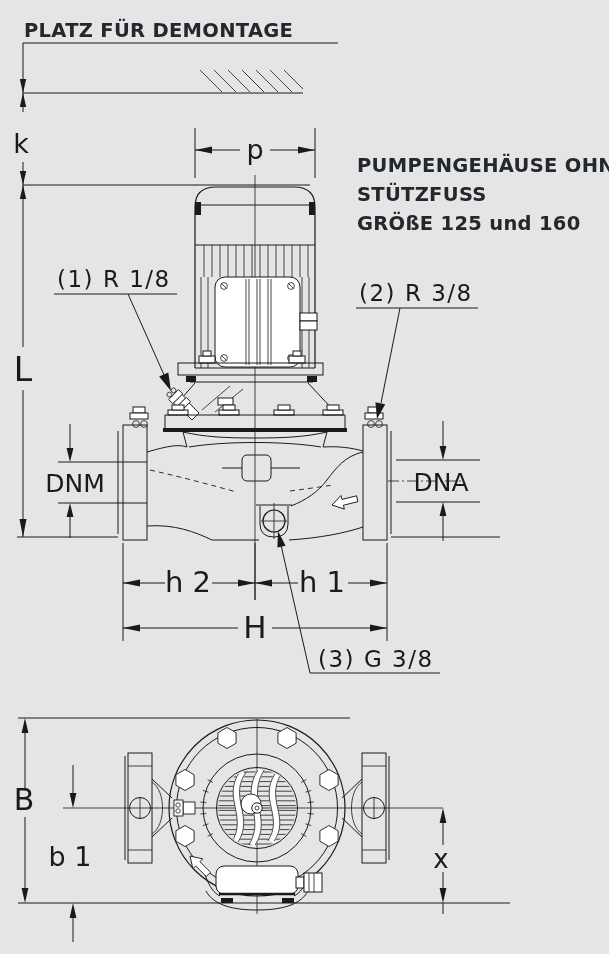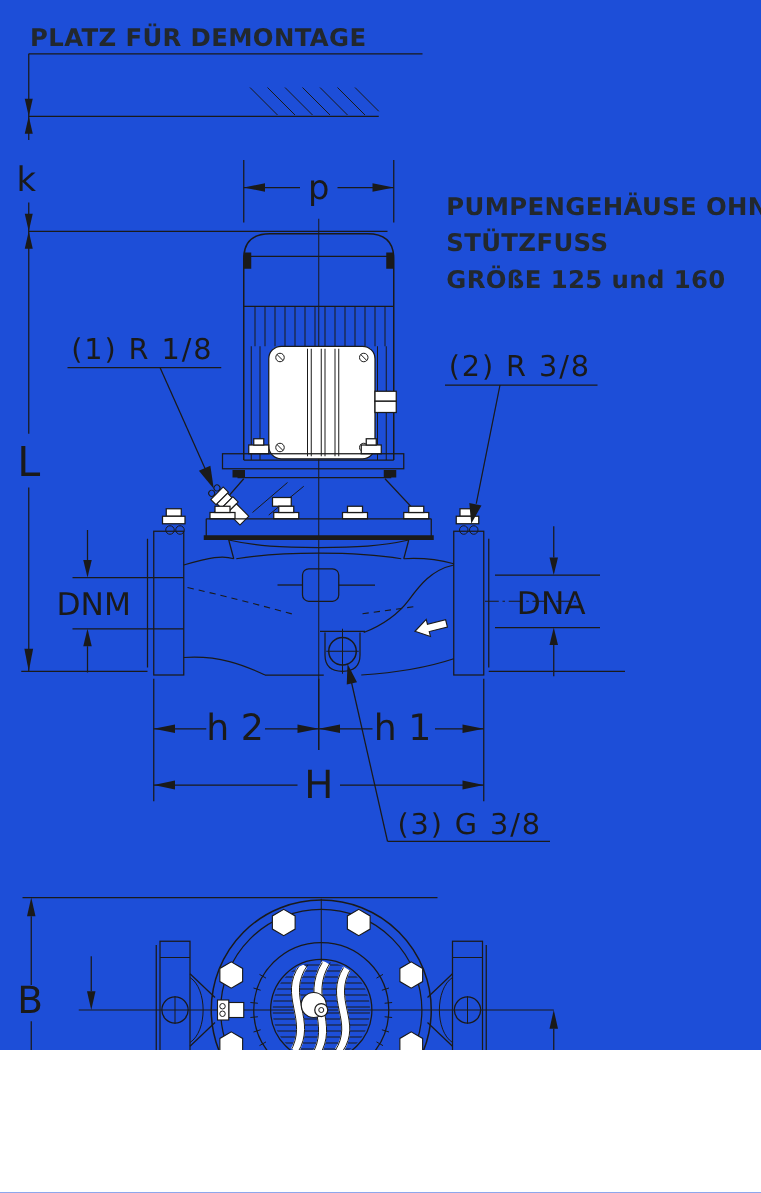--- a/index.html
+++ b/index.html
@@ -1,16 +1,16 @@
 <!DOCTYPE html>
 <html><head>
 <meta charset="utf-8">
 <style>
   html,body{margin:0;padding:0;background:#ffffff;}
-  .page{position:relative;width:609px;height:840px;background:#1d4ed8;overflow:hidden;}
+  .page{position:relative;width:609px;height:954px;background:#e5e5e5;overflow:hidden;}
   svg{display:block;}
   .ln{stroke:#1a1a1a;stroke-width:1;fill:none;}
   .ln2{stroke:#1a1a1a;stroke-width:1.2;fill:none;}
   .thin{stroke:#1a1a1a;stroke-width:0.8;fill:none;}
   .thick{stroke:#1a1a1a;stroke-width:3.8;fill:none;}
   .med{stroke:#1a1a1a;stroke-width:2.6;fill:none;}
   .dk{fill:#1a1a1a;stroke:none;}
   .wf{fill:#ffffff;stroke:#1a1a1a;stroke-width:1;}
   .wfth{fill:#ffffff;stroke:#1a1a1a;stroke-width:0.9;}
   .dash{stroke:#1a1a1a;stroke-width:0.9;fill:none;stroke-dasharray:5 4;}

